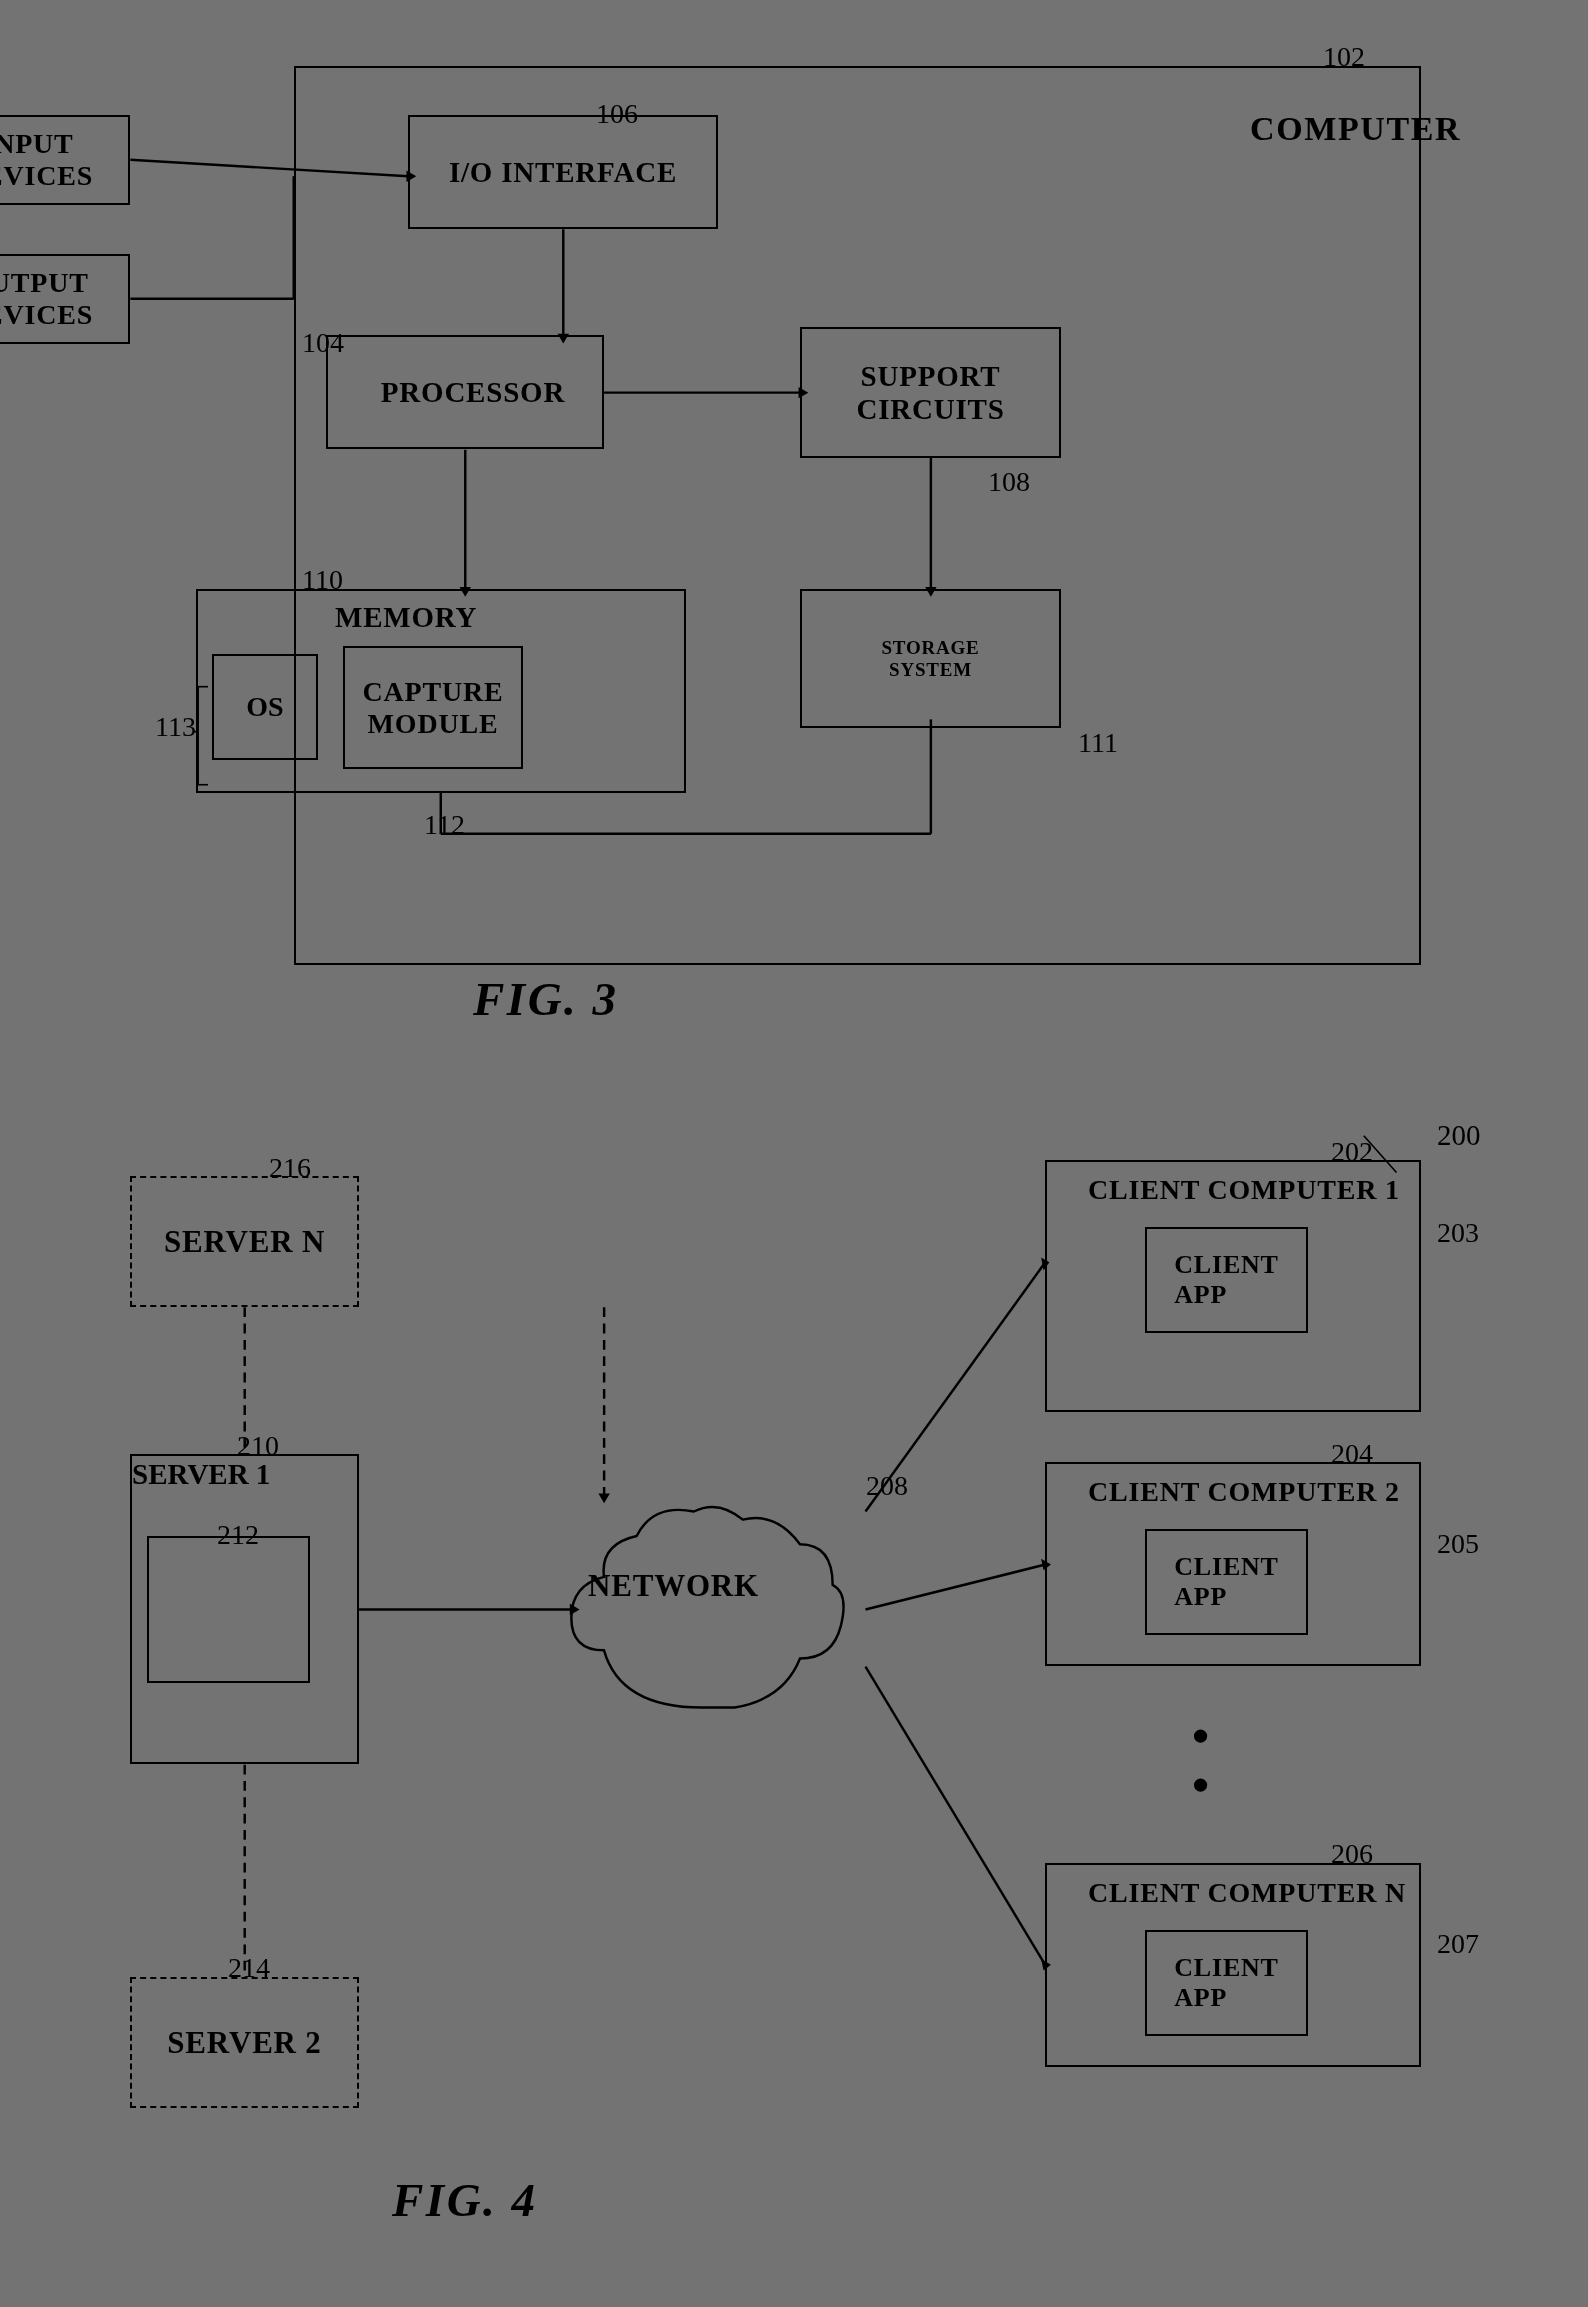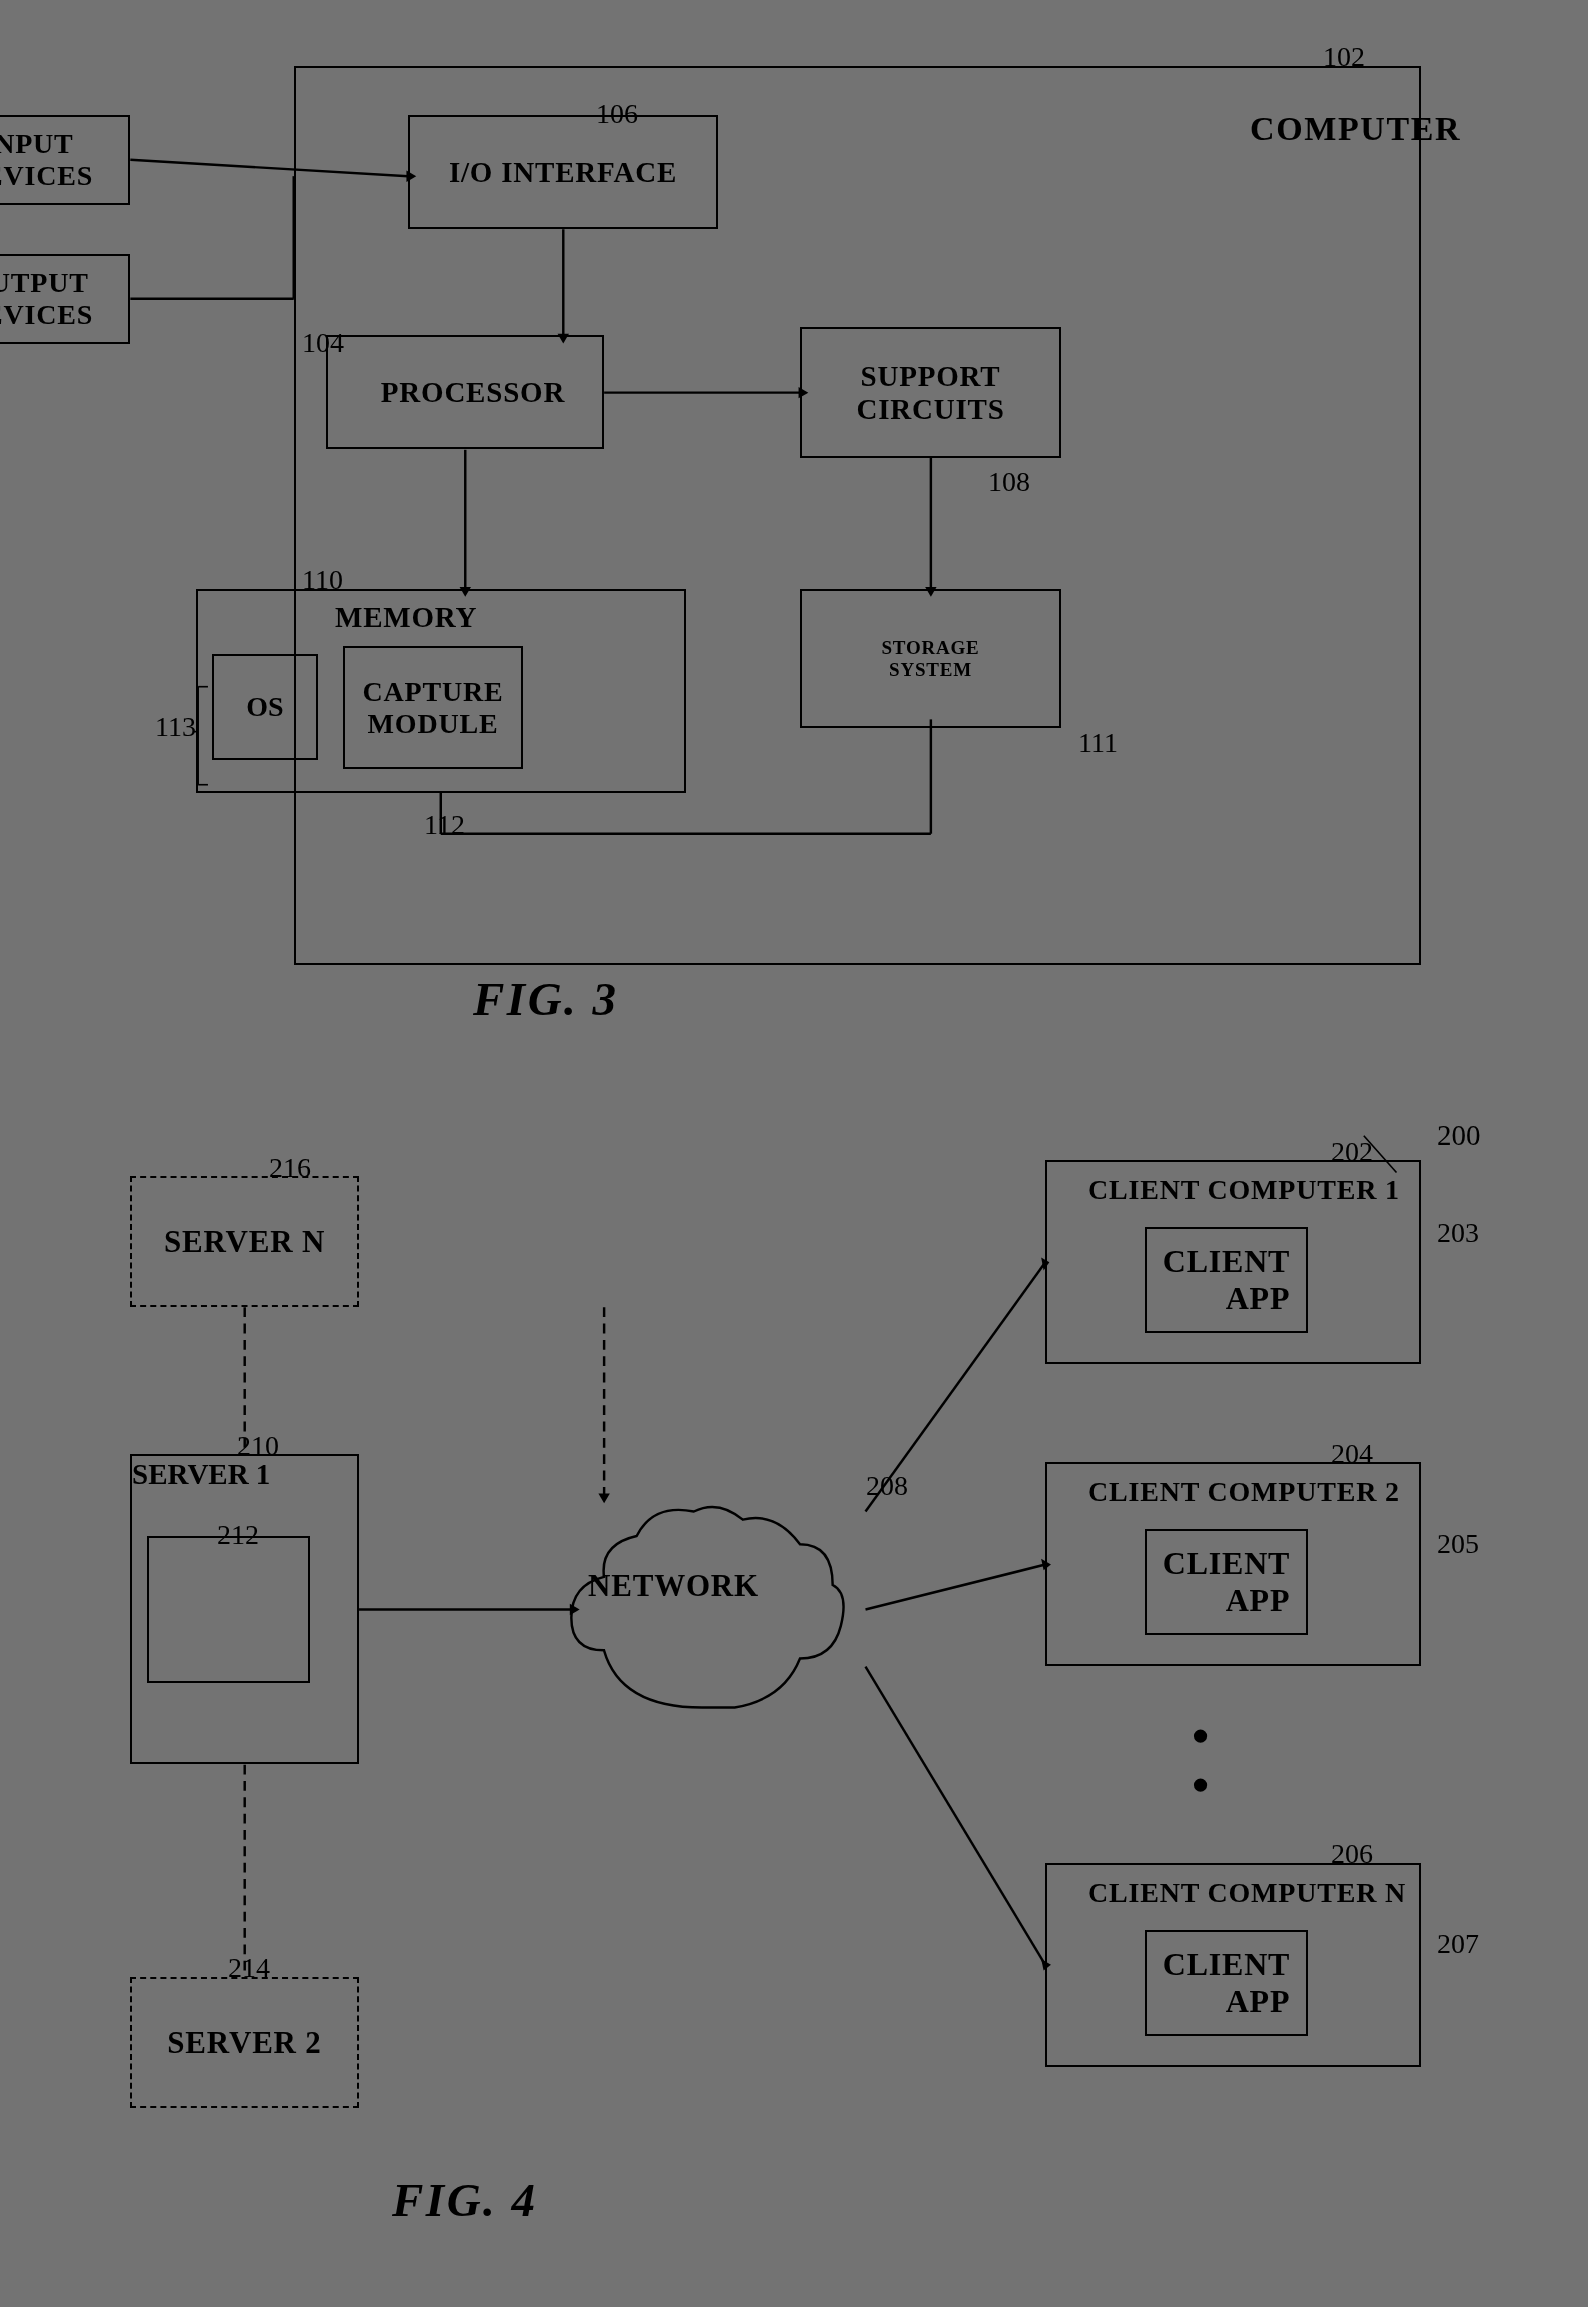--- a/index.html
+++ b/index.html
@@ -295,21 +295,21 @@
       letter-spacing: 0.8px;
       text-align: center;
     }
 
     
     .client-computer-1-box {
       position: absolute;
       top: 49px;
       left: 980px;
       width: 376px;
-      height: 204px;
+      height: 252px;
       border: 2.5px solid #000;
     }
 
     .client-computer-2-box {
       position: absolute;
       top: 351px;
       left: 980px;
       width: 376px;
       height: 204px;
       border: 2.5px solid #000;
@@ -331,23 +331,23 @@
       letter-spacing: 0.8px;
       text-align: center;
     }
 
     .client-app-box {
       position: absolute;
       border: 2.5px solid #000;
       display: flex;
       align-items: center;
       justify-content: center;
-      font-size: 32px;
-      font-weight: bold;
-      text-align: right;
+      font-size: 26px;
+      font-weight: bold;
+      text-align: left;
       letter-spacing: 0.8px;
     }
 
     .dots-label {
       position: absolute;
       font-size: 49px;
       font-weight: bold;
       letter-spacing: 6.5px;
     }
 

